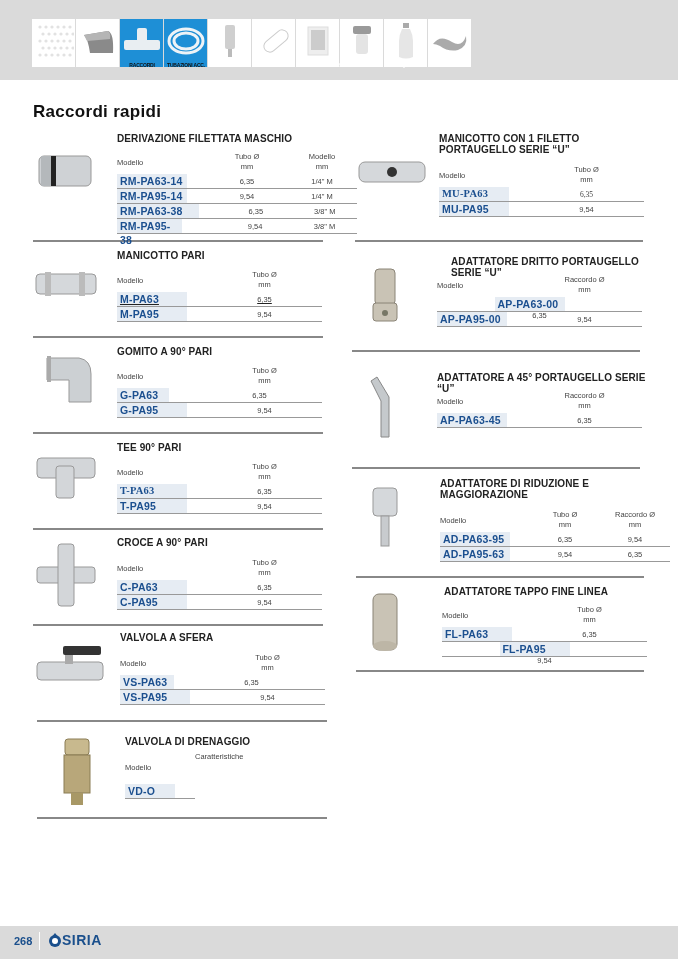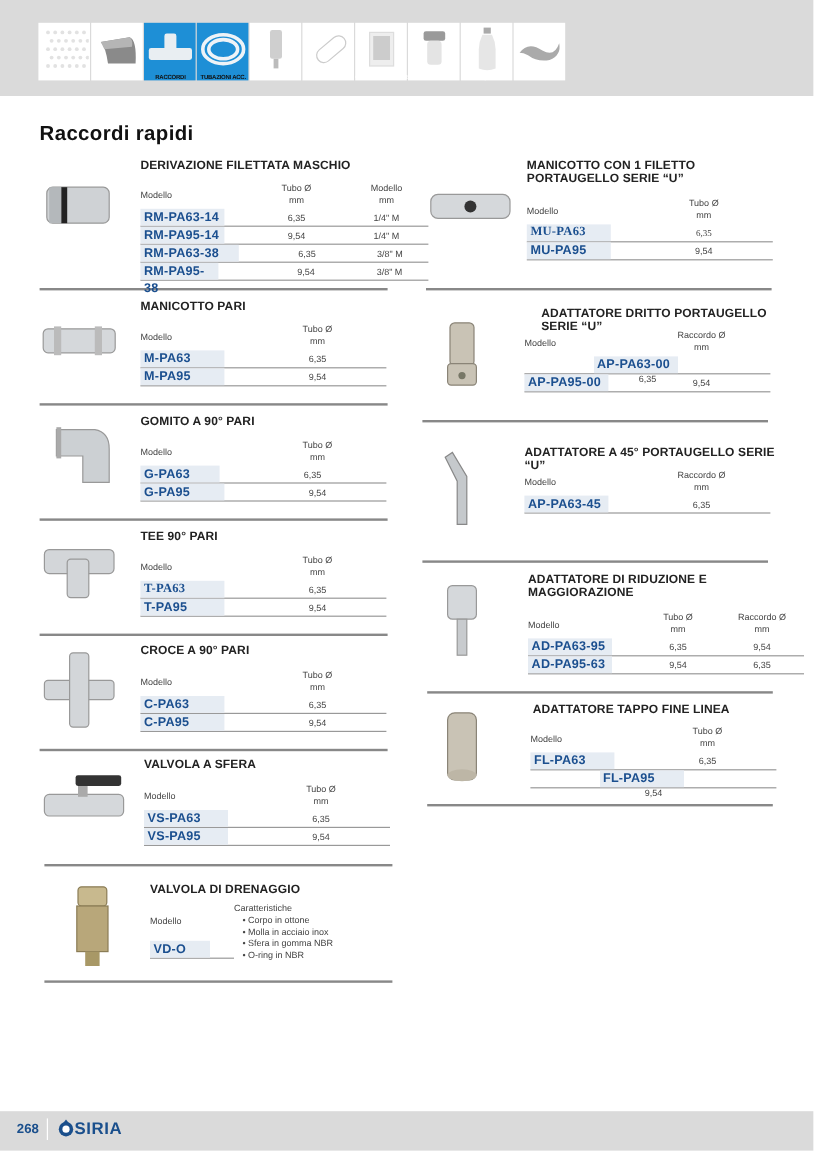--- a/index.html
+++ b/index.html
@@ -178,21 +178,21 @@
         <rect x="12" y="10" width="6" height="24" fill="#bbb"></rect>
         <rect x="46" y="10" width="6" height="24" fill="#bbb"></rect>
       </svg></div>
     <div class="hr" style="left: 33px; top: 336px; width: 290px;"></div>
     <div class="tbl" style="left: 117px; top: 268px;">
       <div class="hdr">
         <div class="c1" style="width: 90px; white-space: pre-line;">Modello</div>
         <div class="c" style="width: 115px; white-space: pre-line;">Tubo Ø
 mm</div>
       </div>
-      <div class="row" style="width: 205px;">
+      <div class="row" style="width: 205px; text-decoration: underline;">
         <div class="code" style="width: 70px; margin-right: 20px;">M-PA63</div>
         <div class="v" style="width: 115px;">6,35</div>
       </div>
       <div class="row" style="width: 205px;">
         <div class="code" style="width: 70px; margin-right: 20px;">M-PA95</div>
         <div class="v" style="width: 115px;">9,54</div>
       </div>
     </div>
     <div class="sec" style="left: 117px; top: 346px; width: 215px; font-size: 10px; font-weight: bold; line-height: 11px; letter-spacing: 0.1px;">GOMITO A 90° PARI</div>
     <div class="img" style="left: 33px; top: 350px; width: 65px; height: 60px;"><svg width="65" height="60">
@@ -200,21 +200,21 @@
         <rect x="14" y="6" width="4" height="26" fill="#aaa"></rect>
       </svg></div>
     <div class="hr" style="left: 33px; top: 432px; width: 290px;"></div>
     <div class="tbl" style="left: 117px; top: 364px;">
       <div class="hdr">
         <div class="c1" style="width: 90px; white-space: pre-line;">Modello</div>
         <div class="c" style="width: 115px; white-space: pre-line;">Tubo Ø
 mm</div>
       </div>
       <div class="row" style="width: 205px;">
-        <div class="code" style="width: 66px; margin-right: 20px;">G-PA63</div>
+        <div class="code" style="width: 52px; margin-right: 33px;">G-PA63</div>
         <div class="v" style="width: 115px;">6,35</div>
       </div>
       <div class="row" style="width: 205px;">
         <div class="code" style="width: 70px; margin-right: 20px;">G-PA95</div>
         <div class="v" style="width: 115px;">9,54</div>
       </div>
     </div>
     <div class="sec" style="left: 117px; top: 442px; width: 215px; font-size: 10px; font-weight: bold; line-height: 11px; letter-spacing: 0.1px;">TEE 90° PARI</div>
     <div class="img" style="left: 33px; top: 446px; width: 65px; height: 60px;"><svg width="65" height="60">
         <rect x="4" y="12" width="58" height="20" rx="4" fill="#d3d6d9" stroke="#999"></rect>
@@ -264,21 +264,21 @@
         <rect x="30" y="6" width="38" height="9" rx="2" fill="#333"></rect>
       </svg></div>
     <div class="hr" style="left: 37px; top: 720px; width: 290px;"></div>
     <div class="tbl" style="left: 120px; top: 651px;">
       <div class="hdr">
         <div class="c1" style="width: 90px; white-space: pre-line;">Modello</div>
         <div class="c" style="width: 115px; white-space: pre-line;">Tubo Ø
 mm</div>
       </div>
       <div class="row" style="width: 205px;">
-        <div class="code" style="width: 70px; margin-right: 20px;">VS-PA63</div>
+        <div class="code" style="width: 54px; margin-right: 20px;">VS-PA63</div>
         <div class="v" style="width: 115px;">6,35</div>
       </div>
       <div class="row" style="width: 205px;">
         <div class="code" style="width: 70px; margin-right: 20px;">VS-PA95</div>
         <div class="v" style="width: 115px;">9,54</div>
       </div>
     </div>
     <div class="sec" style="left: 125px; top: 736px; width: 215px; font-size: 10px; font-weight: bold; line-height: 11px; letter-spacing: 0.1px;">VALVOLA DI DRENAGGIO</div>
     <div class="img" style="left: 55px; top: 735px; width: 45px; height: 75px;"><svg width="45" height="75">
         <rect x="10" y="4" width="24" height="16" rx="3" fill="#c8b98e" stroke="#8a7c55"></rect>
@@ -286,26 +286,20 @@
         <rect x="16" y="58" width="12" height="12" fill="#a89866"></rect>
       </svg></div>
     <div class="hr" style="left: 37px; top: 817px; width: 290px;"></div>
     <div class="tbl" style="left: 125px; top: 750px;">
       <div class="hdr" style="height: 34px;">
         <div class="c1" style="width: 70px; white-space: pre-line;">Modello</div>
         <div class="c" style="width: 90px; white-space: pre-line; text-align: left; align-self: flex-start; padding-top: 2px;">Caratteristiche</div>
       </div>
       <div class="row" style="width: 70px;">
         <div class="code" style="width: 50px; margin-right: 20px;">VD-O</div>
-      </div>
-      <div class="bul" style="position: absolute; left: 77px; top: 12px;">
-        <div><span>• </span><span>Corpo in ottone</span></div>
-        <div><span>• </span><span>Molla in acciaio inox</span></div>
-        <div><span>• </span><span>Sfera in gomma NBR</span></div>
-        <div><span>• </span><span>O-ring in NBR</span></div>
       </div>
     </div>
     <div class="sec" style="left: 439px; top: 133px; width: 215px; font-size: 10px; font-weight: bold; line-height: 11px; letter-spacing: 0.1px;">MANICOTTO CON 1 FILETTO PORTAUGELLO SERIE “U”</div>
     <div class="img" style="left: 355px; top: 150px; width: 75px; height: 45px;"><svg width="75" height="45">
         <rect x="4" y="12" width="66" height="20" rx="6" fill="#d5d8db" stroke="#999"></rect>
         <circle cx="37" cy="22" r="5" fill="#333"></circle>
       </svg></div>
     <div class="hr" style="left: 355px; top: 240px; width: 288px;"></div>
     <div class="tbl" style="left: 439px; top: 163px;">
       <div class="hdr">

